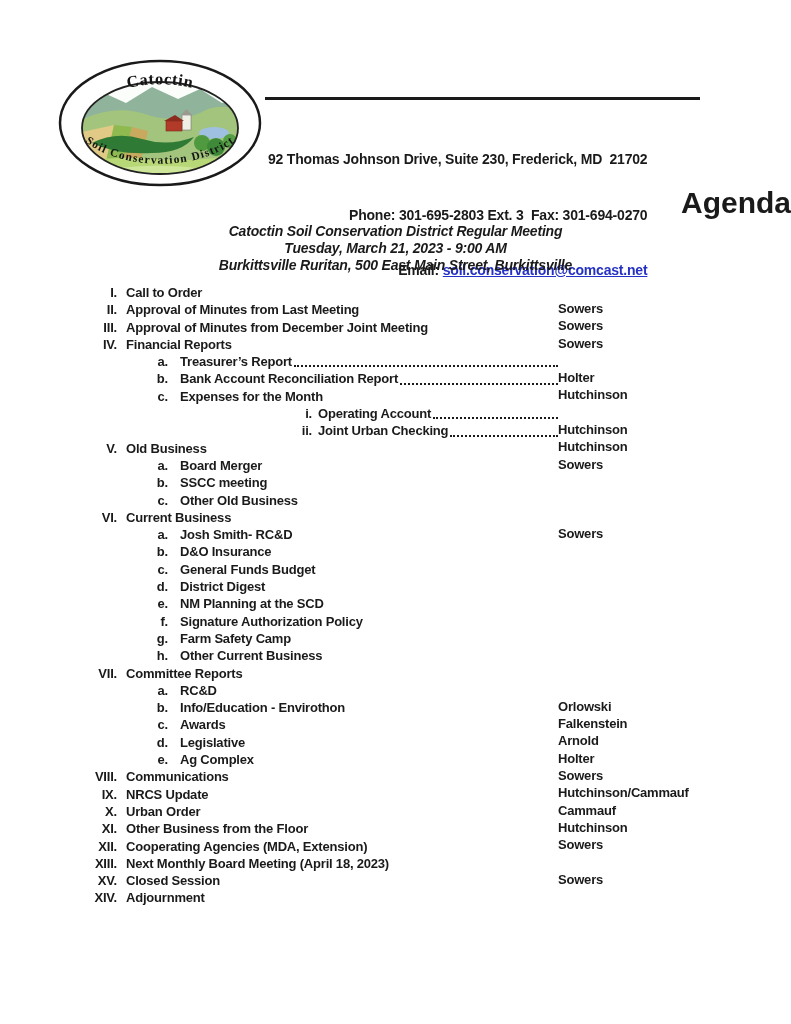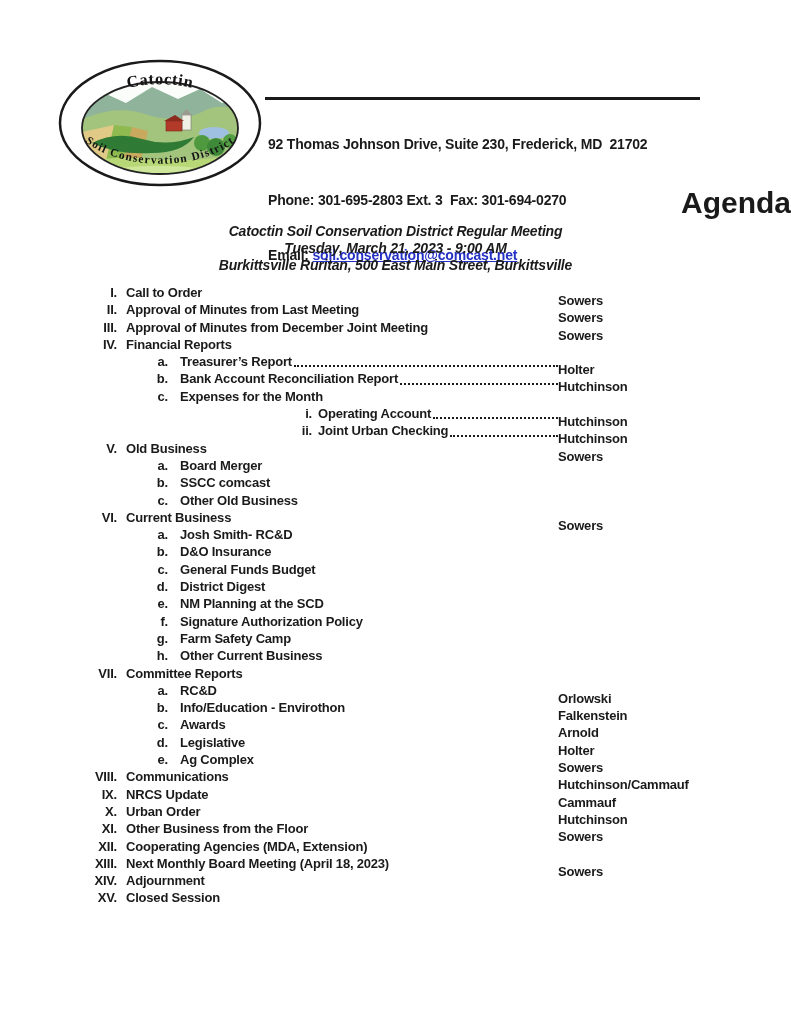--- a/index.html
+++ b/index.html
@@ -4,39 +4,39 @@
 <style>
   html,body { margin:0; padding:0; background:#888; }
   .page {
     position:relative; width:791px; height:1024px; margin:0 auto;
     background:#ffffff; overflow:hidden;
     font-family:"Liberation Sans", sans-serif; color:#1a1a1a; font-weight:bold;
   }
   
   .logo { position:absolute; left:56px; top:57px; width:208px; height:132px; }
   .head-rule { position:absolute; left:265px; top:97px; width:435px; height:3px; background:#1a1a1a; }
-  .addr { position:absolute; left:268px; top:98px; font-size:14px; letter-spacing:-0.2px; line-height:18.5px; white-space:pre; }
+  .addr { position:absolute; left:268px; top:113px; font-size:14px; letter-spacing:-0.2px; line-height:18.5px; white-space:pre;text-align:right; }
   .addr a { text-decoration:underline; }
   
   .doc-title { position:absolute; left:0; top:186px; width:100%; text-align:right; font-size:30px; letter-spacing:0; }
   .subtitle  { position:absolute; left:0; top:223px; width:100%; text-align:center; font-size:14px; letter-spacing:-0.2px; line-height:17.2px;font-style:italic; }
   
   .list { position:absolute; left:90px; top:284px; width:614px; font-size:13px; letter-spacing:-0.2px; }
   .row { position:relative; display:flex; align-items:baseline; height:17.3px; line-height:17.3px; }
   .marker { flex:none; text-align:right; }
   .lvl1 .marker { width:27px; }
   .lvl1 .text   { margin-left:9px; }
   .lvl2 .marker { width:78px; }
   .lvl2 .text   { margin-left:12px; }
   .lvl3 .marker { width:222px; }
   .lvl3 .text   { margin-left:6px; }
   .text { flex:none; white-space:pre; }
   .leader { flex:1; margin-left:2px; margin-right:146px; align-self:flex-end;
             border-bottom:2px dotted #1a1a1a; margin-bottom:3px; min-width:10px; }
-  .name { position:absolute; left:468px; top:8px; white-space:pre;text-align:center; }
+  .name { position:absolute; left:468px; top:16px; white-space:pre;text-align:center; }
 </style>
 </head>
 <body>
 
 <div class="page">
 
   <svg class="logo" viewBox="0 0 208 132" xmlns="http://www.w3.org/2000/svg">
     <defs>
       <clipPath id="sceneClip">
           <ellipse cx="104" cy="71" rx="78" ry="46"></ellipse>
@@ -147,21 +147,21 @@
 
       <span class="name">Sowers</span>
     </div>
       <div class="row lvl2">
       <span class="marker">a.</span>
       <span class="text">Board Merger</span>
 
     </div>
       <div class="row lvl2">
       <span class="marker">b.</span>
-      <span class="text">SSCC comcast</span>
+      <span class="text">SSCC meeting</span>
 
     </div>
       <div class="row lvl2">
       <span class="marker">c.</span>
       <span class="text">Other Old Business</span>
 
     </div>
       <div class="row lvl1">
       <span class="marker">VI.</span>
       <span class="text">Current Business</span>
@@ -272,24 +272,24 @@
       <span class="text">Cooperating Agencies (MDA, Extension)</span>
 
     </div>
       <div class="row lvl1">
       <span class="marker">XIII.</span>
       <span class="text">Next Monthly Board Meeting (April 18, 2023)</span>
 
       <span class="name">Sowers</span>
     </div>
       <div class="row lvl1">
+      <span class="marker">XV.</span>
+      <span class="text">Closed Session</span>
+
+    </div>
+      <div class="row lvl1">
       <span class="marker">XIV.</span>
       <span class="text">Adjournment</span>
 
     </div>
-      <div class="row lvl1">
-      <span class="marker">XV.</span>
-      <span class="text">Closed Session</span>
-
-    </div>
     </div>
 
 </div>
 
 </body></html>

